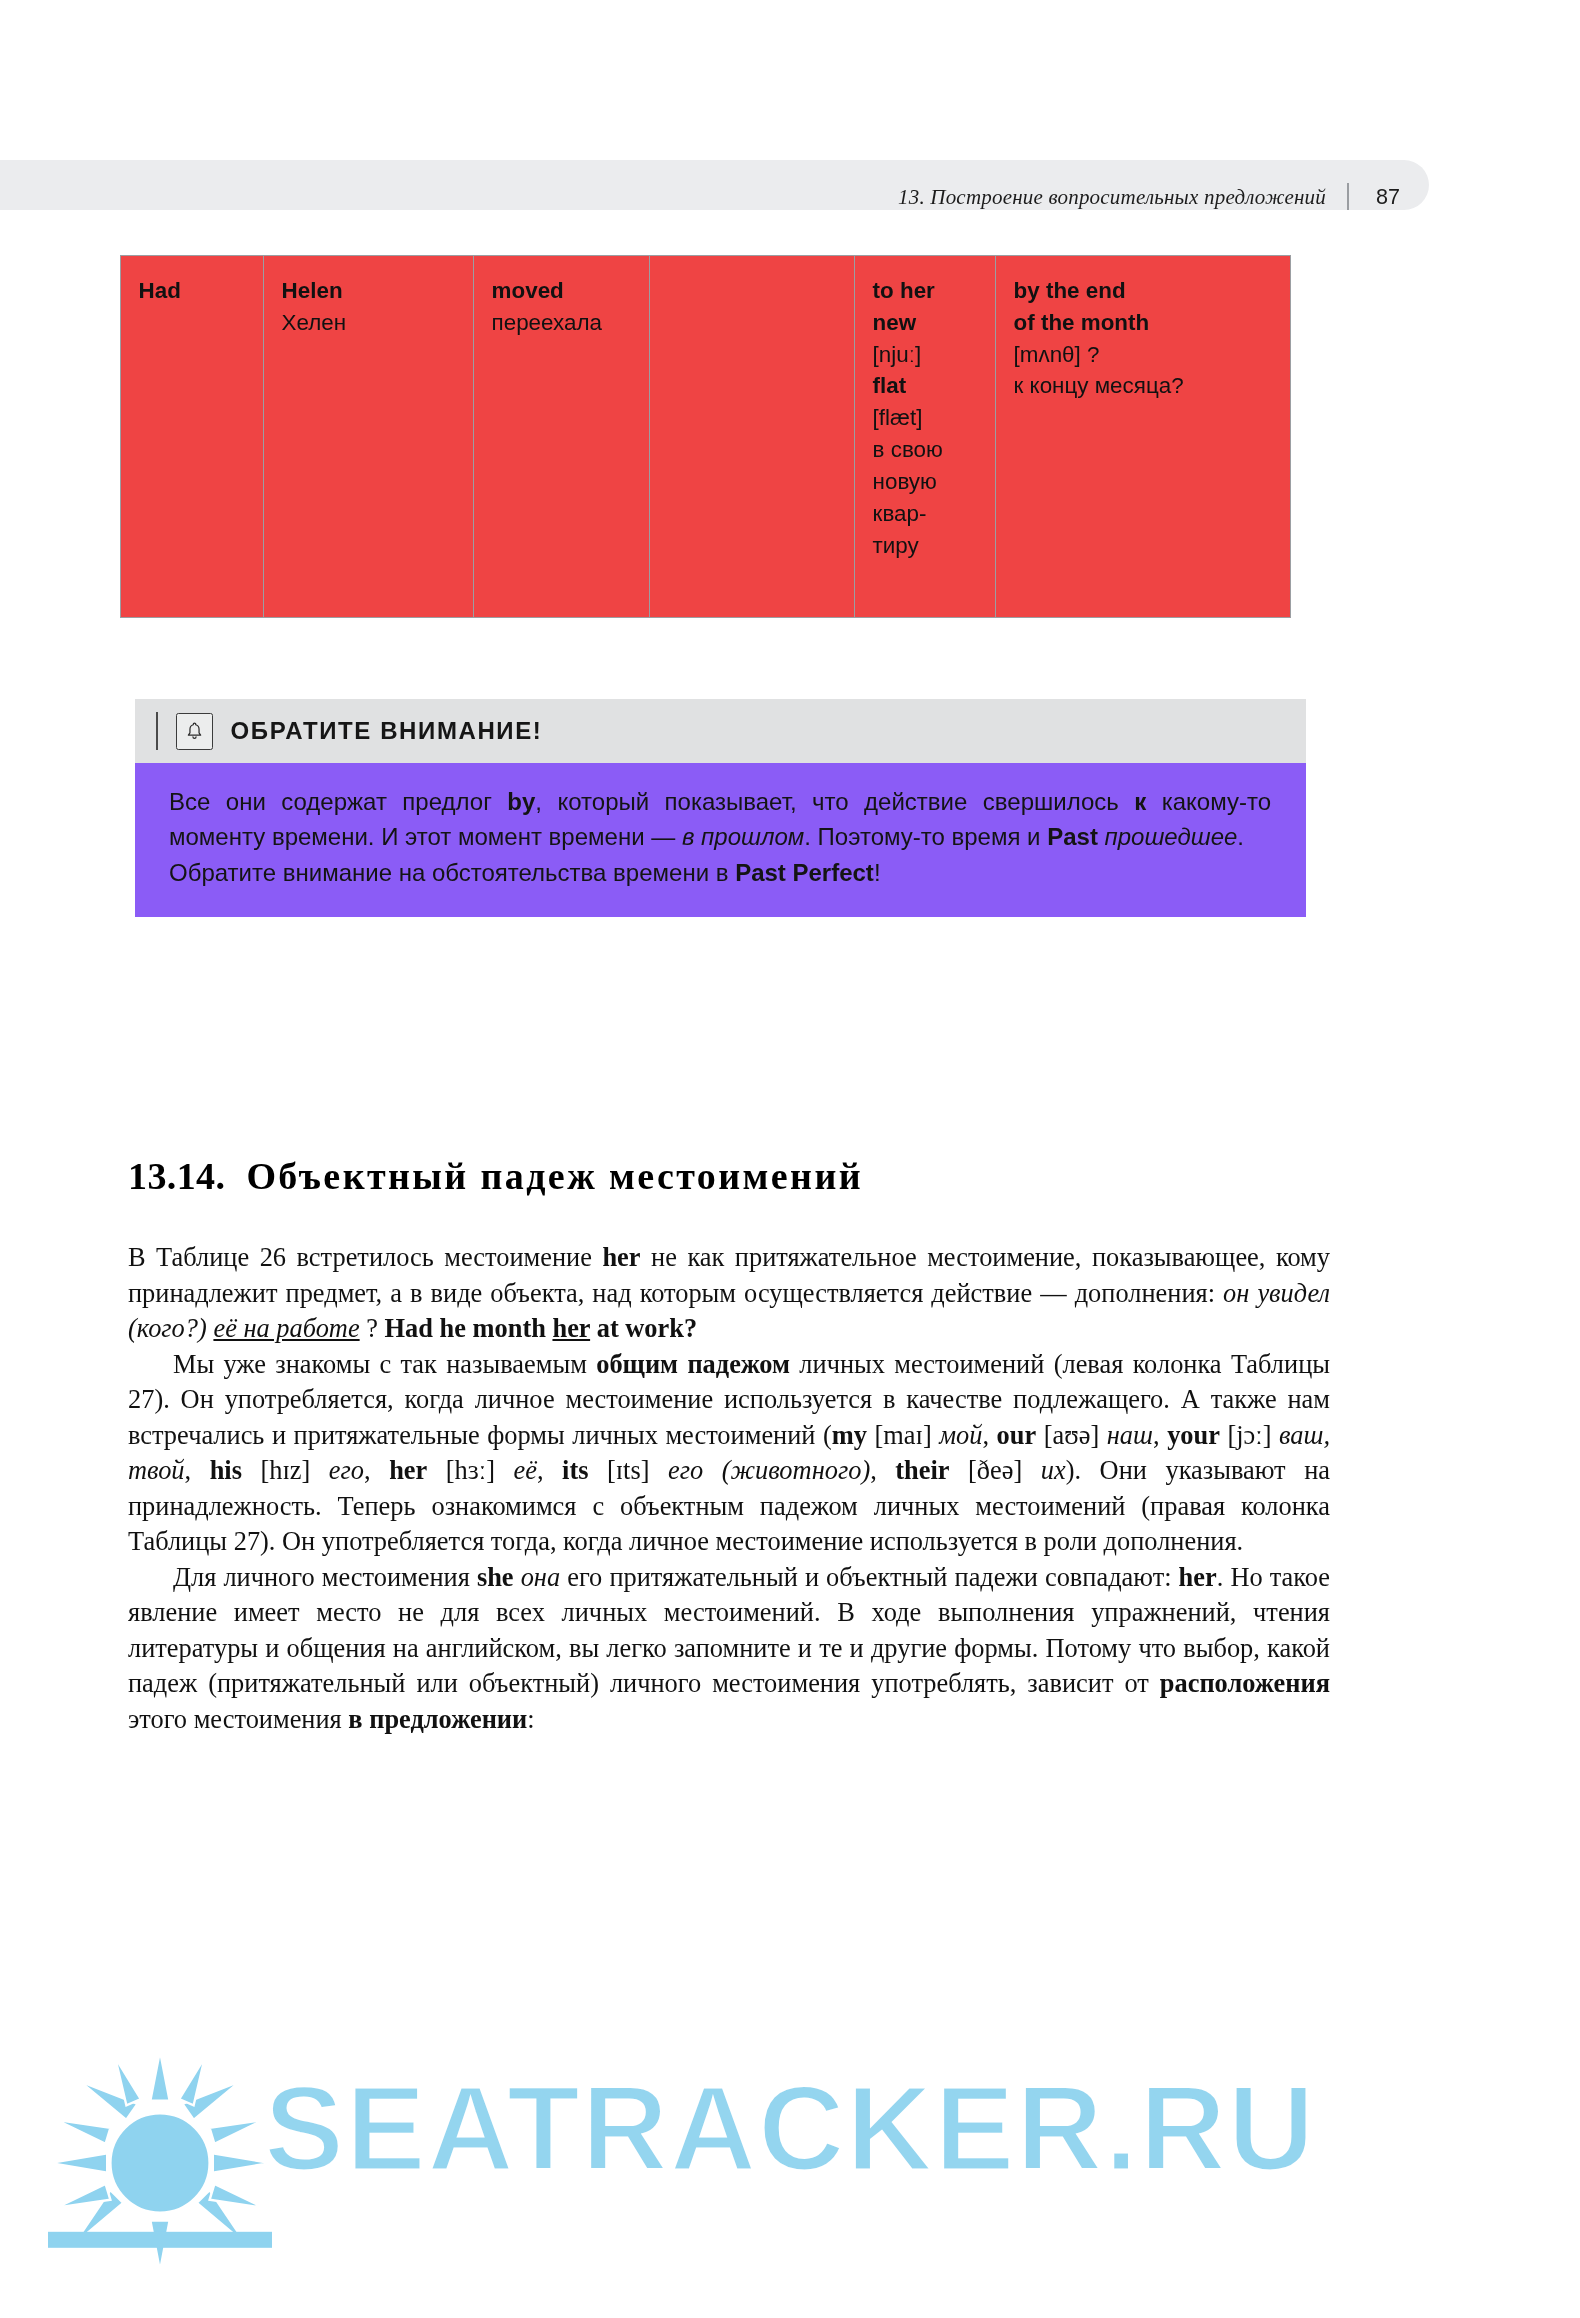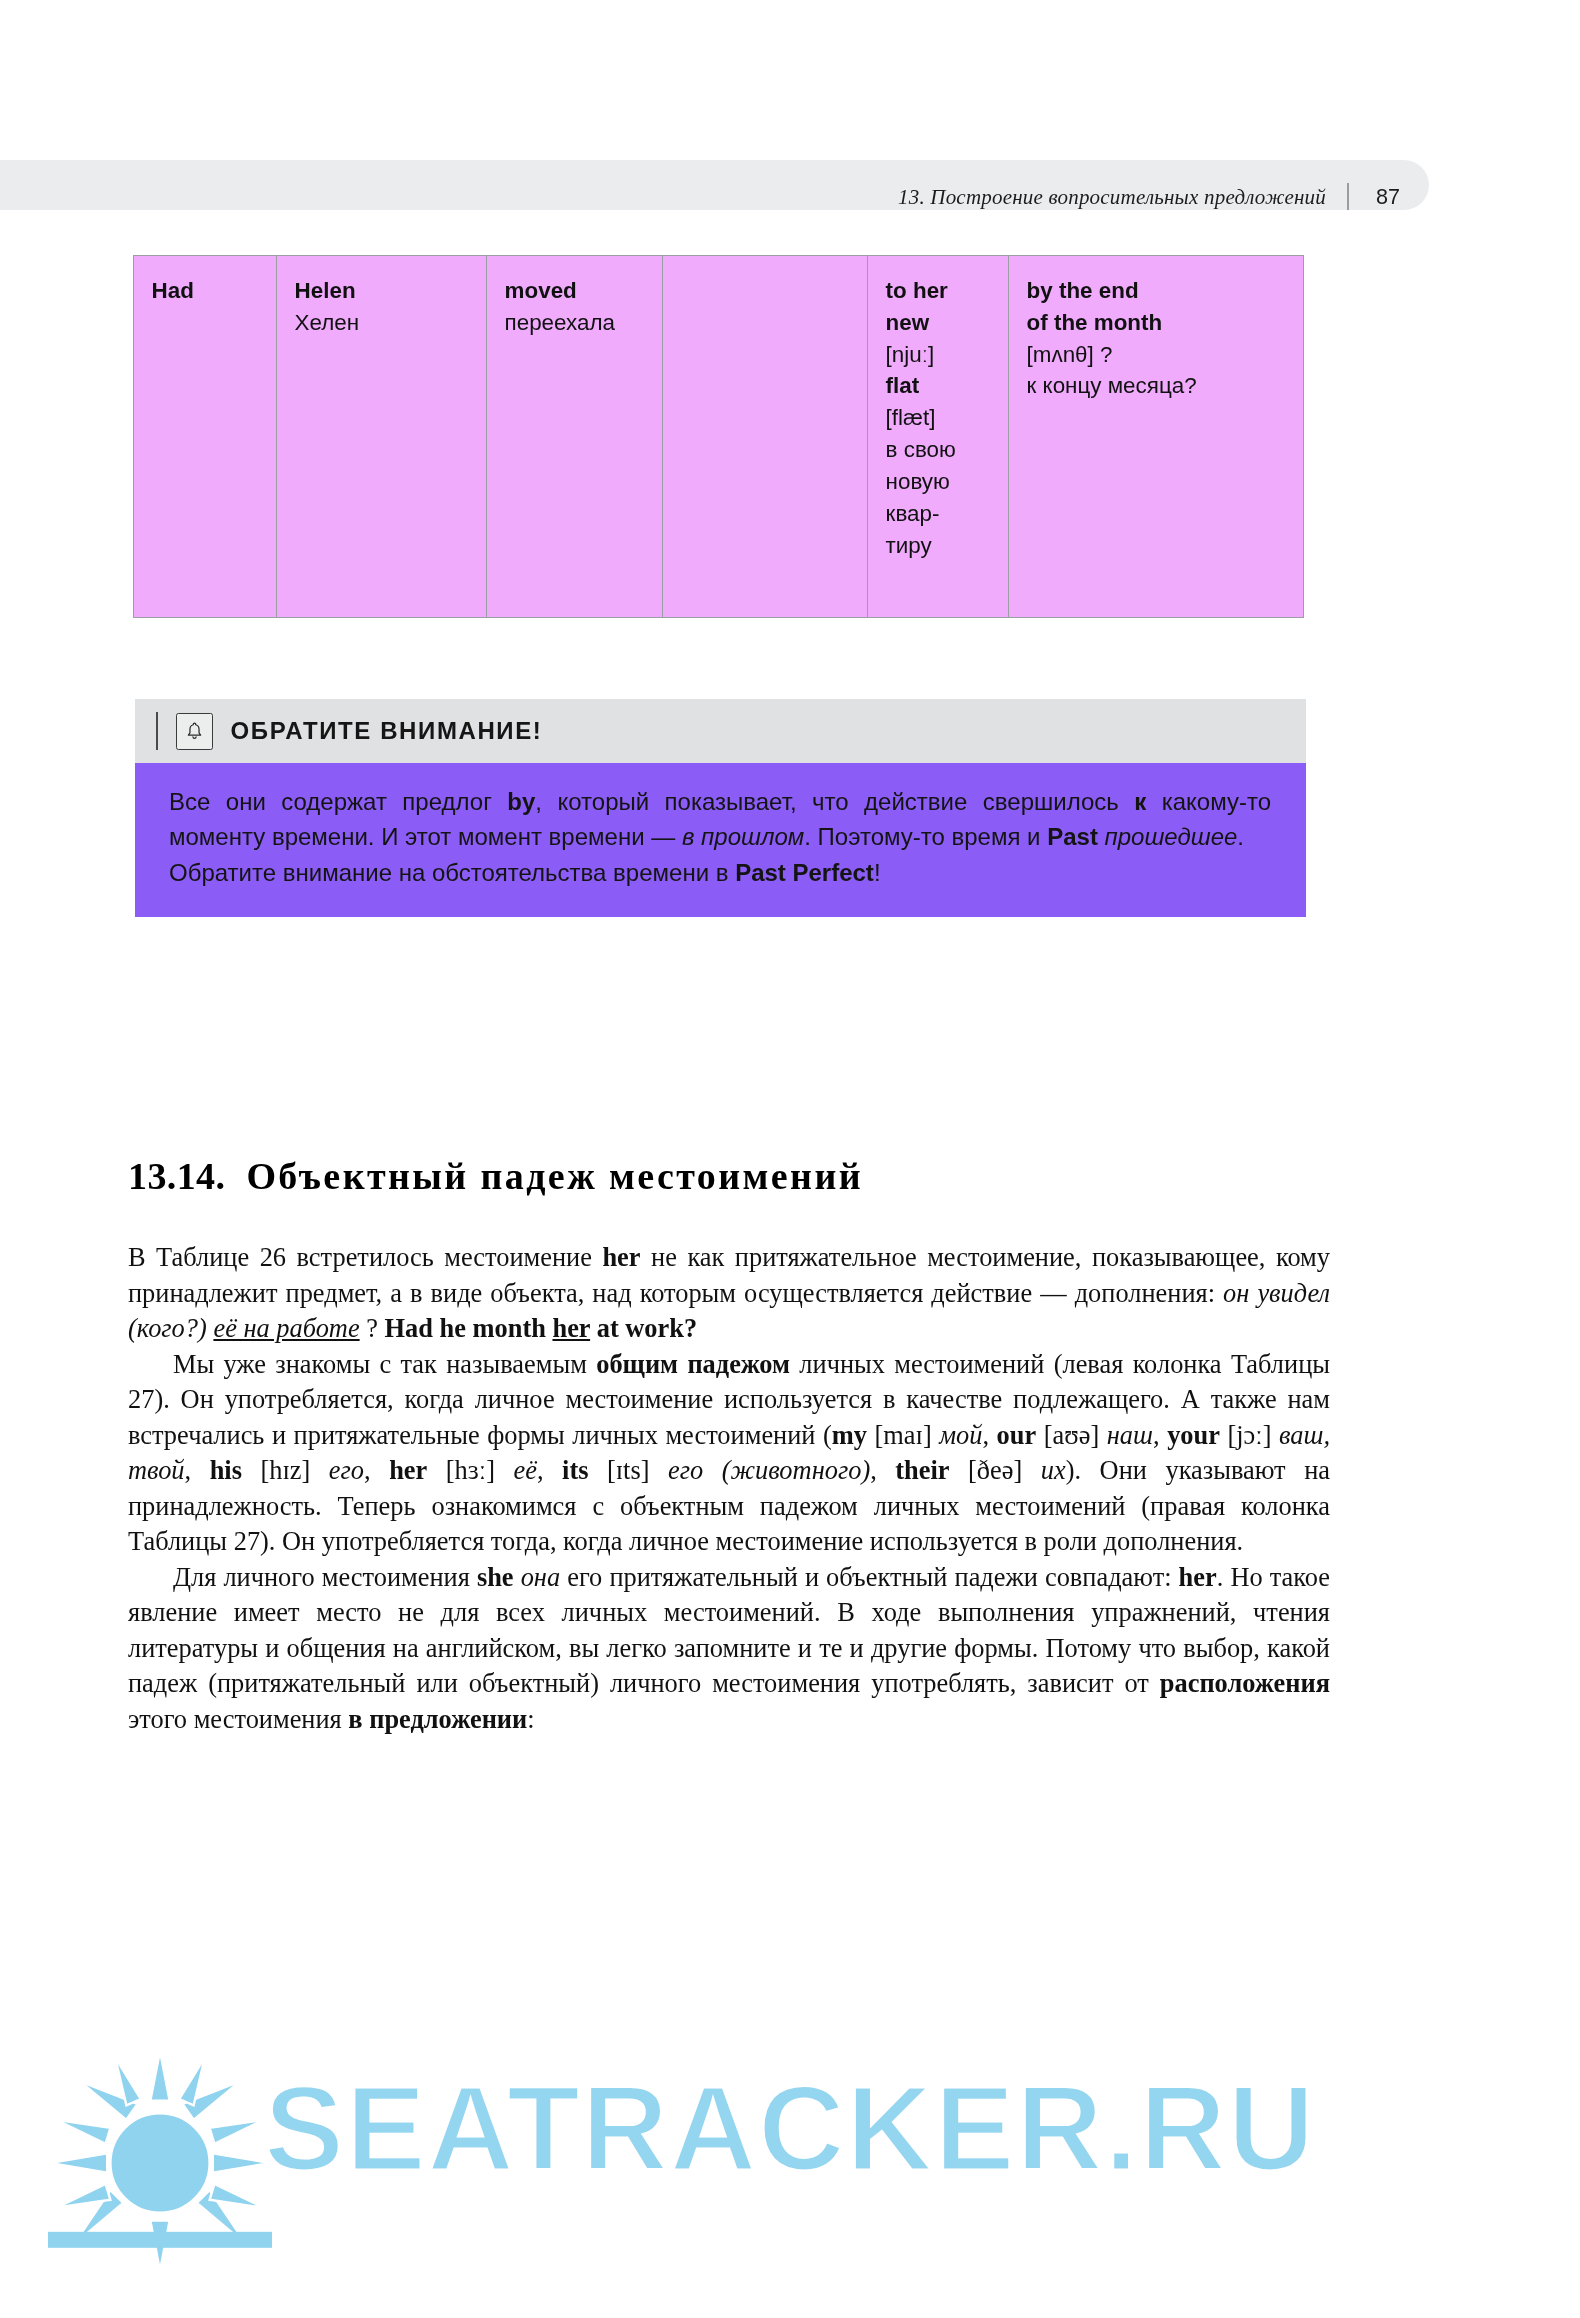--- a/index.html
+++ b/index.html
@@ -57,27 +57,27 @@
     font-family: "Liberation Sans", sans-serif;
     font-size: 21.6px;
     color: #1c1c1c;
     min-width: 37px;
     text-align: center;
   }
 
   
   .table {
     position: absolute;
-    left: 133px;
+    left: 120px;
     top: 255px;
     width: 1171px;
     display: flex;
     border-top: 1.6px solid #9b9ea2;
     border-bottom: 1.6px solid #9b9ea2;
-    background: #f0abfc;
+    background: #ef4444;
   }
   .tcell {
     box-sizing: border-box;
     border-left: 1.6px solid #9b9ea2;
     padding: 19px 17.6px 14.4px 17.6px;
     min-height: 361px;
     font-family: "Liberation Sans", sans-serif;
     font-size: 22.4px;
     line-height: 1.42;
     color: #111;

